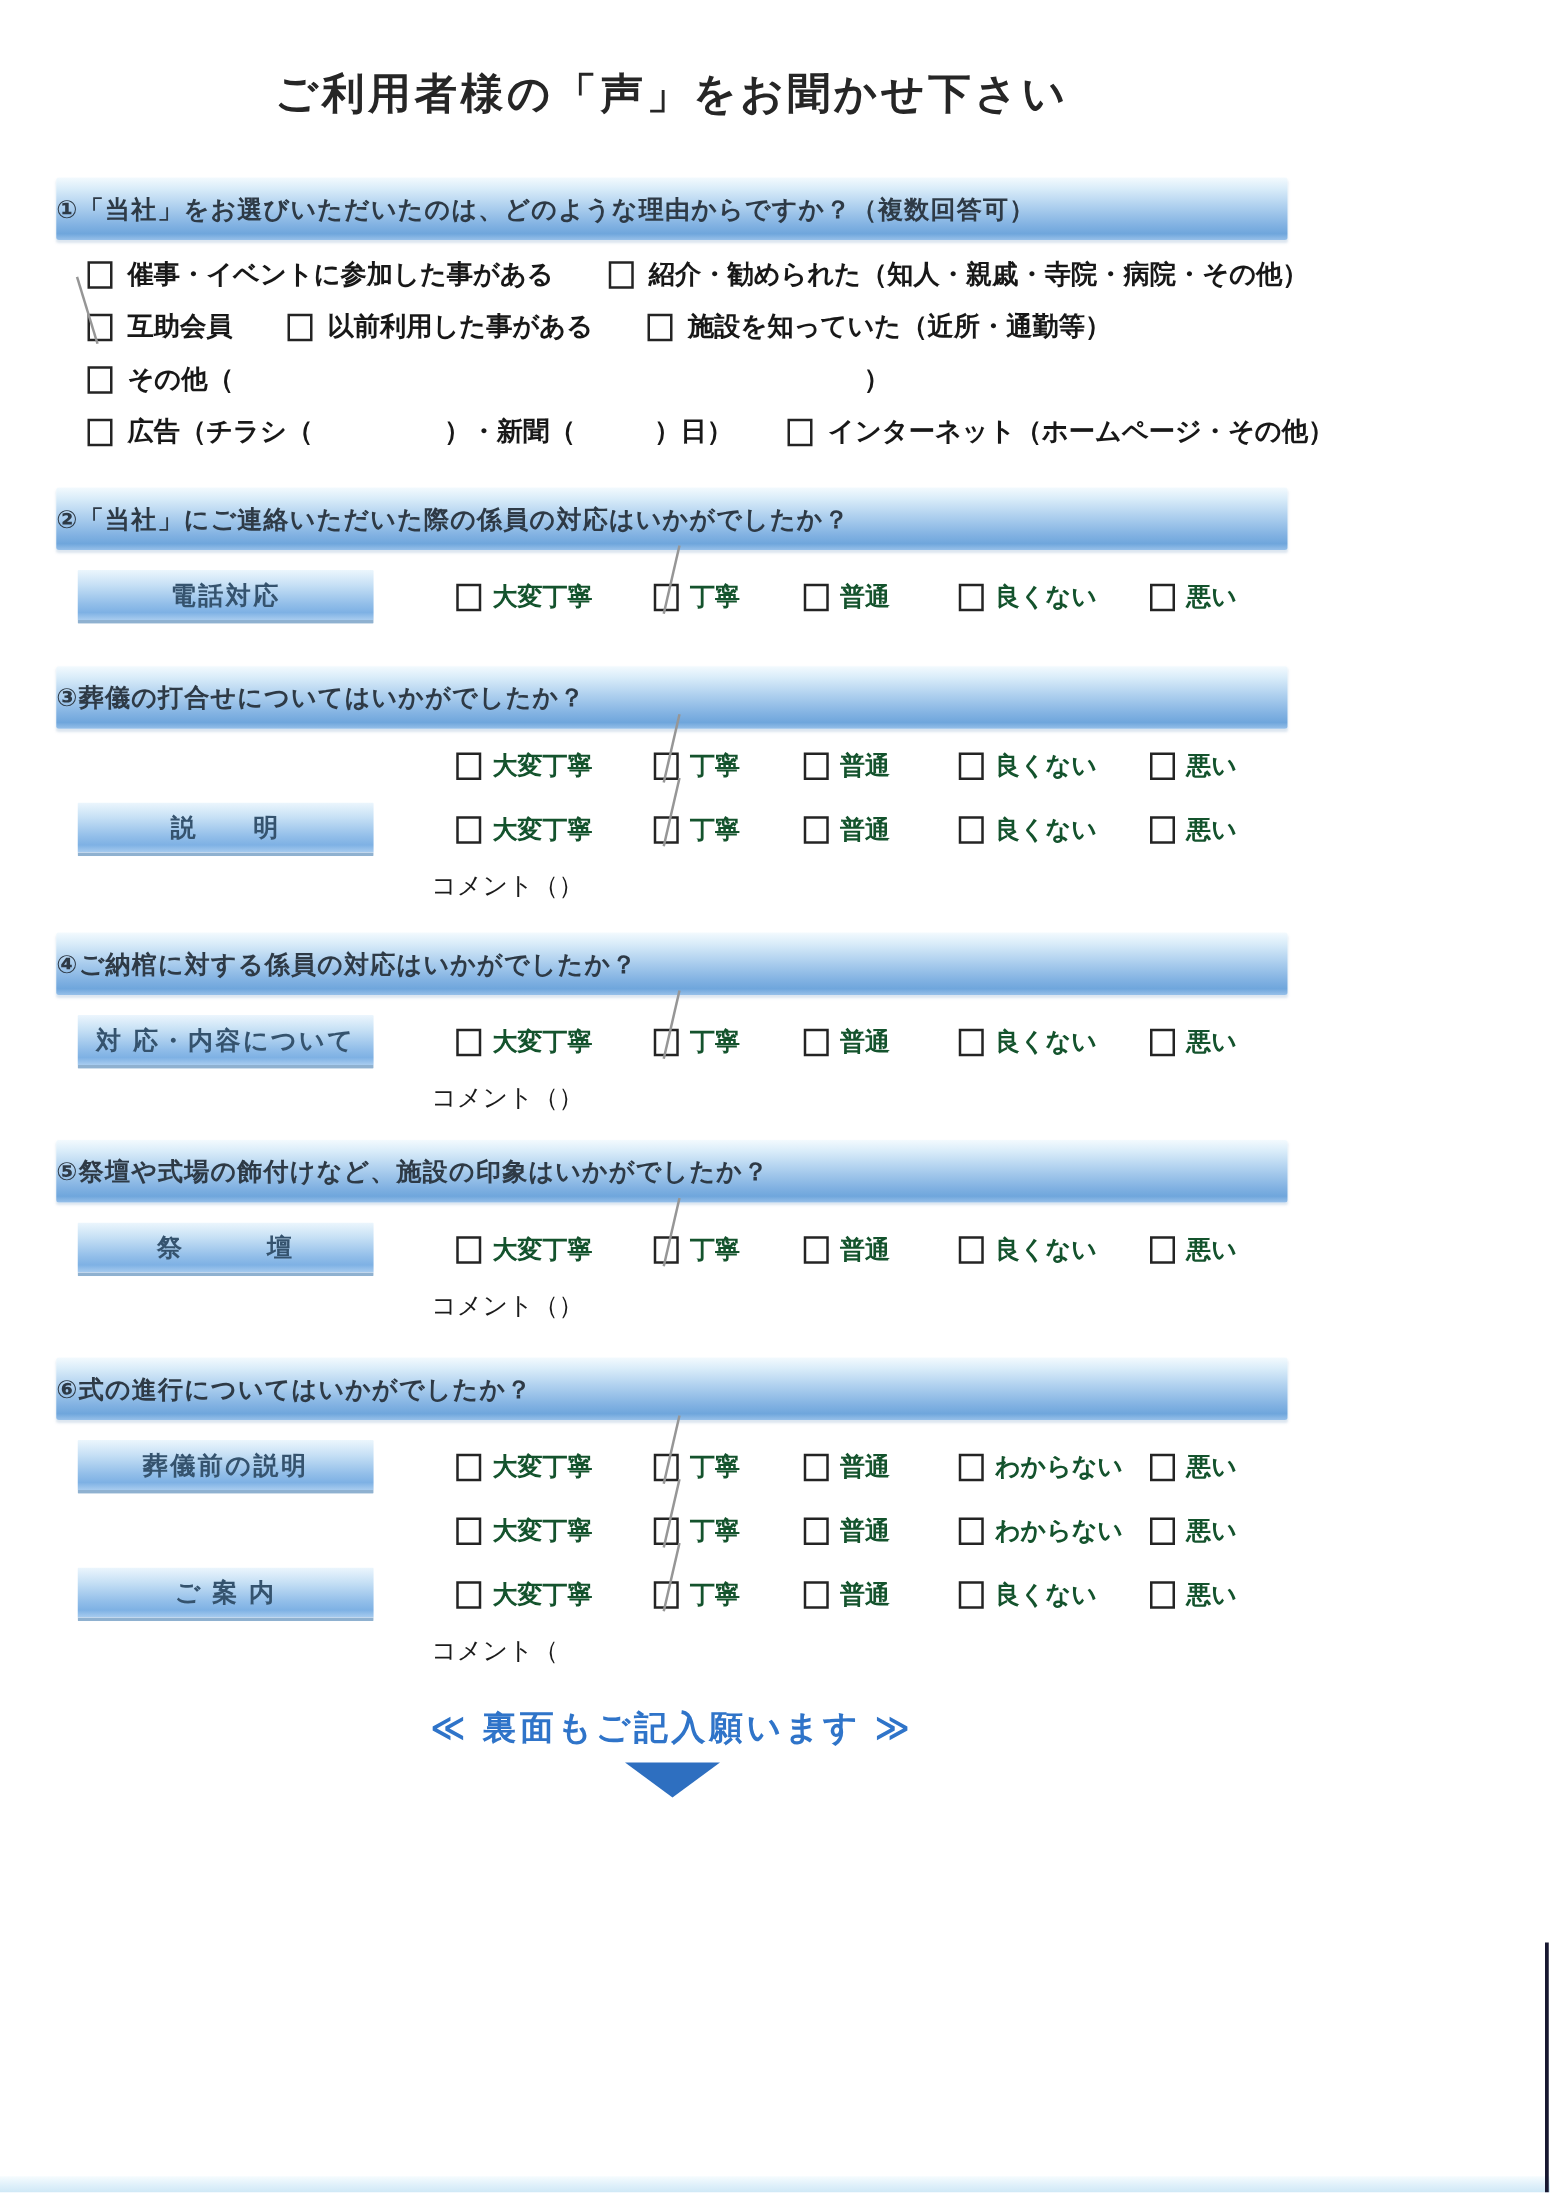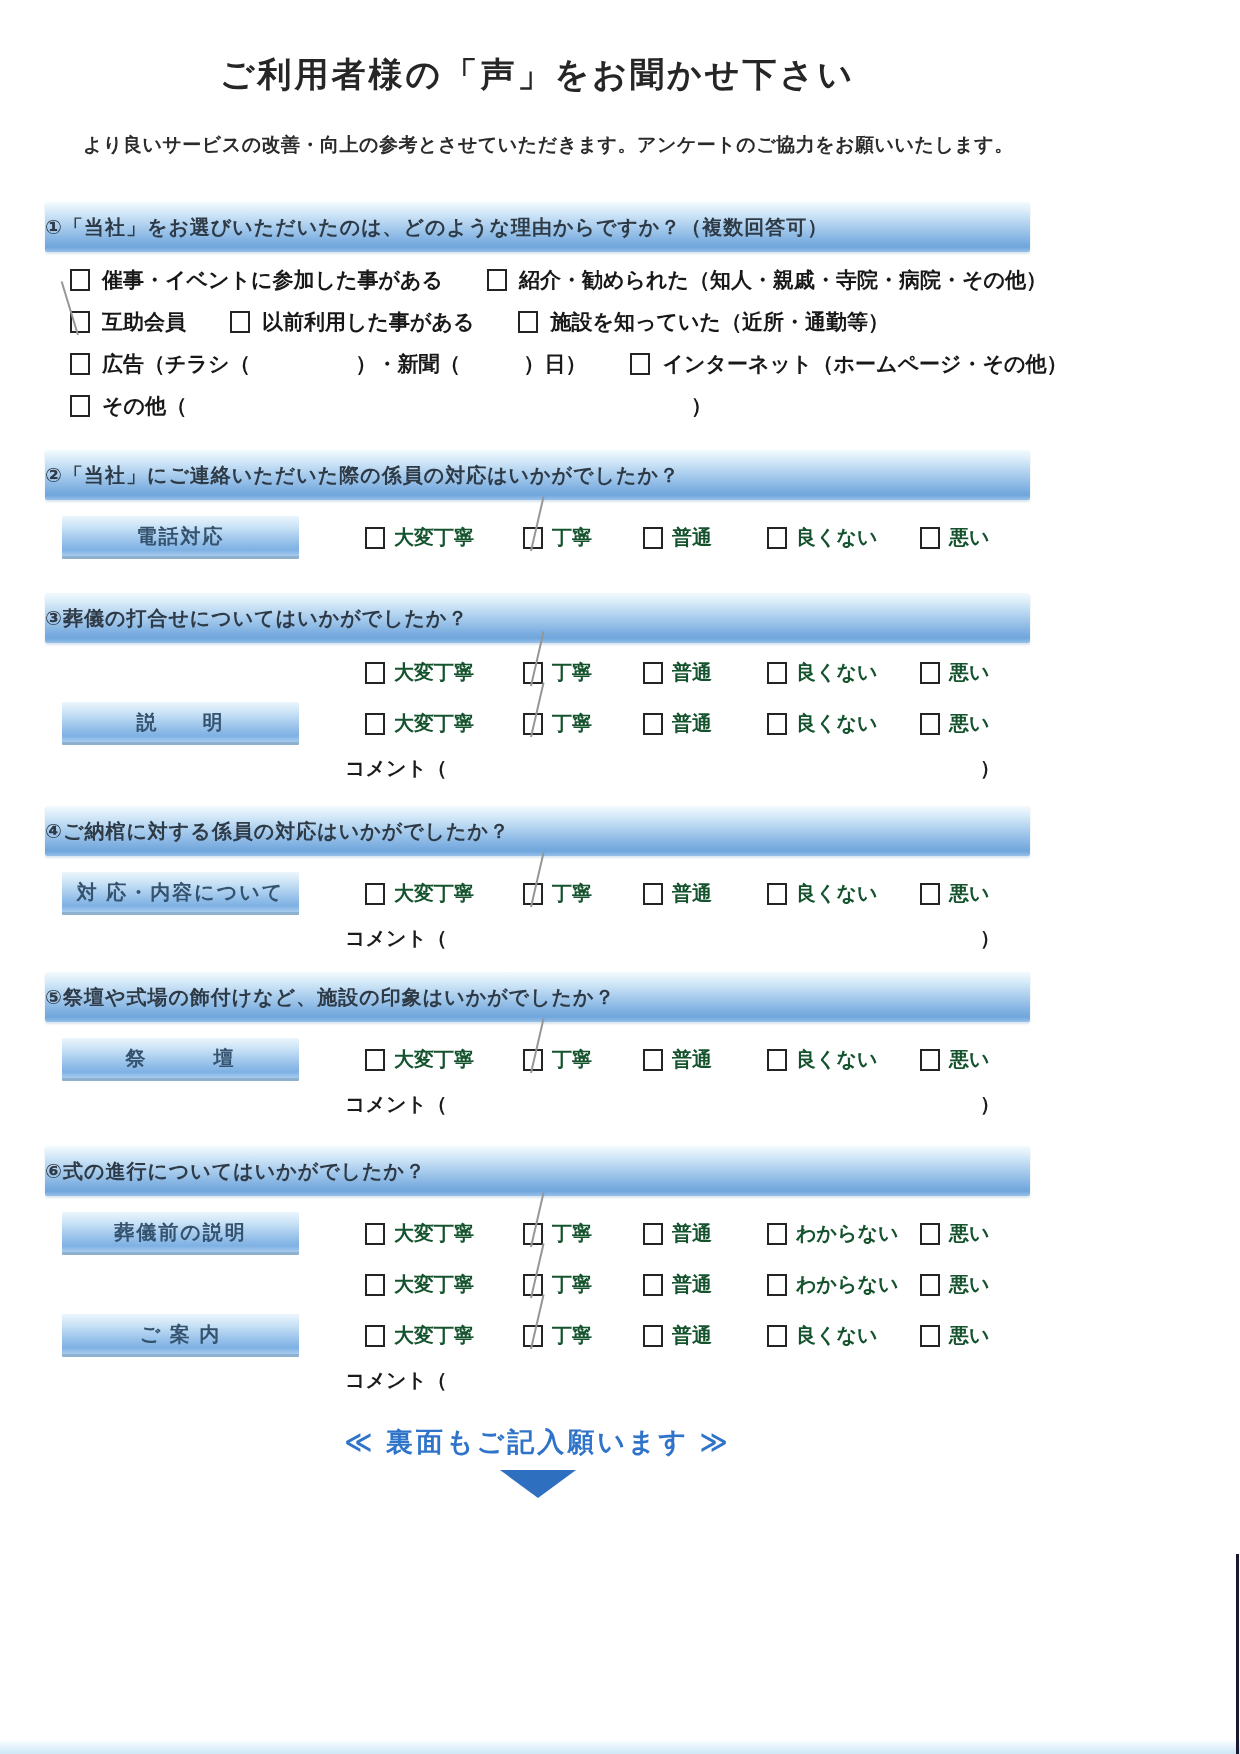--- a/index.html
+++ b/index.html
@@ -43,22 +43,22 @@
   .rrow{display:flex;align-items:center;margin-top:16px;white-space:nowrap;justify-content:flex-end;}
   .rlabel{
     width:237px;height:40px;flex:none;margin-right:66px;
     display:flex;align-items:center;justify-content:center;
     font-size:20px;font-weight:600;color:#35536e;letter-spacing:2px;
     background:linear-gradient(180deg,#ecf6fd 0%,#c6e0f5 30%,#92bee9 68%,#7eb1e4 85%,#a8ccef 100%);
     border-bottom:3px solid #8fb1d0;border-radius:1px;
   }
   .opt{display:flex;align-items:center;gap:9px;font-size:20px;font-weight:700;color:#14532d;cursor:pointer;}
   .comment{
-    margin:10px 0 0 300px;width:655px;display:flex;justify-content:space-between;
-    font-size:20px;font-weight:700;color:#1b1b1b;
+    margin:10px 0 0 300px;width:655px;display:flex;justify-content:flex-start;
+    font-size:20px;font-weight:400;color:#1b1b1b;
   }
   .footer{margin-top:30px;text-align:center;}
   .footer-text{font-size:27px;font-weight:600;color:#2f74c9;letter-spacing:3px;}
   .tri{
     width:0;height:0;margin:10px auto 0 auto;
     border-left:38px solid transparent;border-right:38px solid transparent;
     border-top:28px solid #2e6fc0;
   }
   .bottom-strip{
     position:absolute;left:0;bottom:0;width:1240px;height:13px;
@@ -66,21 +66,20 @@
   }
   .edge-line{
     position:absolute;right:1px;bottom:0;width:3px;height:200px;background:#181830;
   }
 </style>
 </head>
 <body>
 
 <div class="page">
   <h1>ご利用者様の「声」をお聞かせ下さい</h1>
-  <div class="subtitle">より良いサービスの改善・向上の参考とさせていただきます。アンケートのご協力をお願いいたします。</div>
   <div id="sections">
       <section class="sec sec1">
         <div class="shead">①「当社」をお選びいただいたのは、どのような理由からですか？（複数回答可）</div>
         <div class="cbline">
           <label class="cbitem">
             <span class="cb"></span>
             <span class="cbtext">催事・イベントに参加した事がある</span>
           </label>
           <label class="cbitem">
             <span class="cb"></span>
@@ -97,31 +96,31 @@
             <span class="cbtext">以前利用した事がある</span>
           </label>
           <label class="cbitem">
             <span class="cb"></span>
             <span class="cbtext">施設を知っていた（近所・通勤等）</span>
           </label>
         </div>
         <div class="cbline">
           <label class="cbitem">
             <span class="cb"></span>
+            <span class="cbtext">その他（　　　　　　　　　　　　　　　　　　　　　　　　）</span>
+          </label>
+        </div>
+        <div class="cbline">
+          <label class="cbitem">
+            <span class="cb"></span>
             <span class="cbtext">広告（チラシ（　　　　　）・新聞（　　　）日）</span>
           </label>
           <label class="cbitem">
             <span class="cb"></span>
             <span class="cbtext">インターネット（ホームページ・その他）</span>
-          </label>
-        </div>
-        <div class="cbline">
-          <label class="cbitem">
-            <span class="cb"></span>
-            <span class="cbtext">その他（　　　　　　　　　　　　　　　　　　　　　　　　）</span>
           </label>
         </div>
       </section>
       <section class="sec sec2">
         <div class="shead">②「当社」にご連絡いただいた際の係員の対応はいかがでしたか？</div>
         <div class="rrow">
           <div class="rlabel">電話対応</div>
           <span class="opt" style="width: 158px;">
             <span class="cb"></span>
             <span class="opttext">大変丁寧</span>

